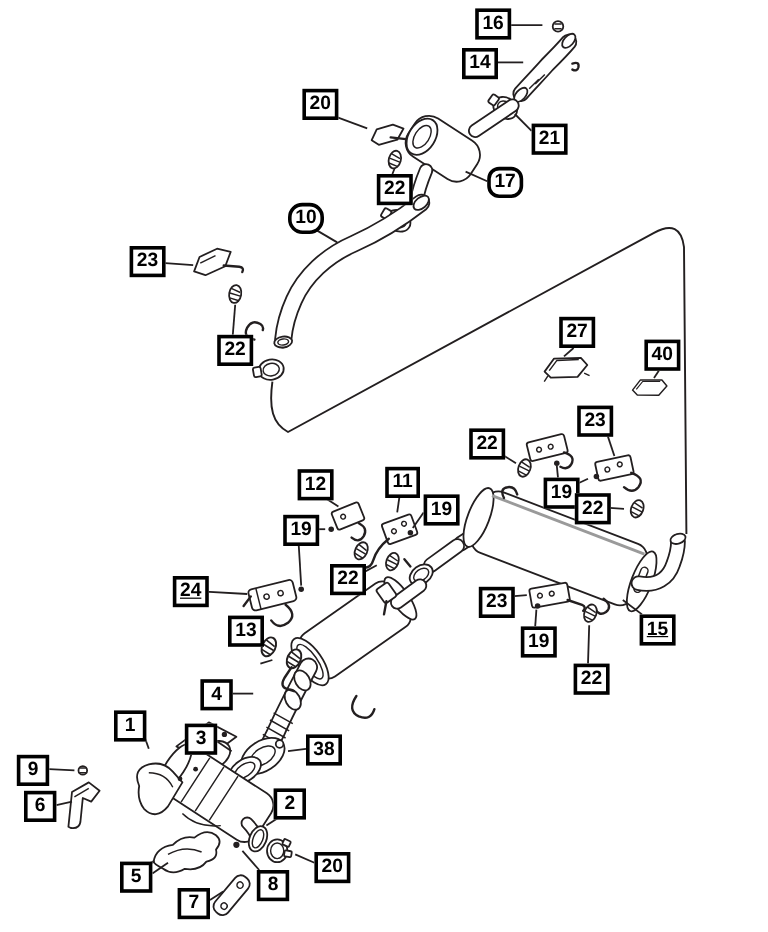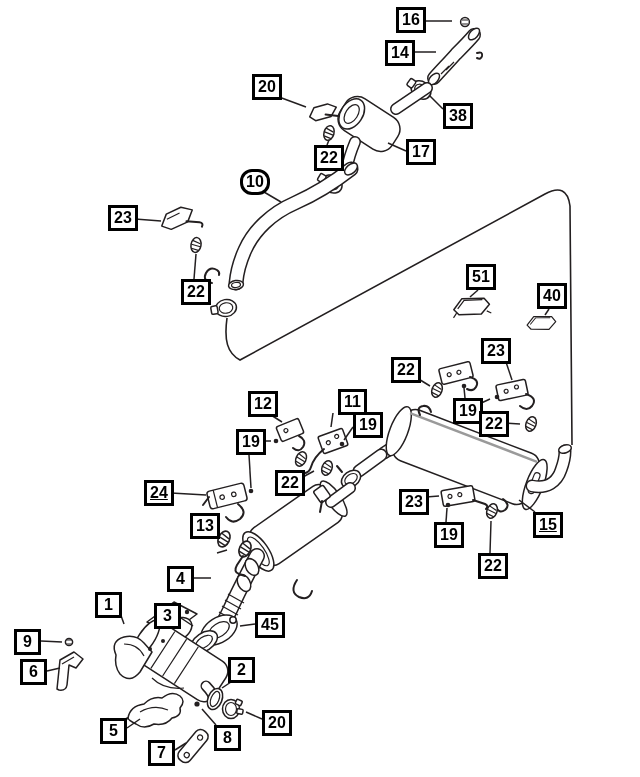--- a/index.html
+++ b/index.html
@@ -351,47 +351,47 @@
       <line x1="231" y1="682" x2="222" y2="688"></line>
       <line x1="127" y1="728" x2="140" y2="719"></line>
       <line x1="175" y1="750" x2="186" y2="743"></line>
       <line x1="216" y1="725" x2="202" y2="709"></line>
       <line x1="262" y1="719" x2="246" y2="712"></line>
     </svg>
 
 <div class="callout" style="left: 396px; top: 7px;">16</div>
     <div class="callout" style="left: 385px; top: 40px;">14</div>
     <div class="callout" style="left: 252px; top: 74px;">20</div>
-    <div class="callout" style="left: 443px; top: 103px;">38</div>
+    <div class="callout" style="left: 443px; top: 103px;">21</div>
     <div class="callout" style="left: 314px; top: 145px;">22</div>
-    <div class="callout" style="left: 406px; top: 139px;">17</div>
+    <div class="callout" style="left: 406px; top: 139px; border-radius: 10px;">17</div>
     <div class="callout" style="left: 240px; top: 169px; border-radius: 12px;">10</div>
     <div class="callout" style="left: 108px; top: 205px;">23</div>
     <div class="callout" style="left: 181px; top: 279px;">22</div>
-    <div class="callout" style="left: 466px; top: 264px;">51</div>
+    <div class="callout" style="left: 466px; top: 264px;">27</div>
     <div class="callout" style="left: 537px; top: 283px;">40</div>
     <div class="callout" style="left: 391px; top: 357px;">22</div>
     <div class="callout" style="left: 481px; top: 338px;">23</div>
     <div class="callout" style="left: 453px; top: 398px;">19</div>
     <div class="callout" style="left: 479px; top: 411px;">22</div>
     <div class="callout" style="left: 248px; top: 391px;">12</div>
-    <div class="callout" style="left: 338px; top: 389px;">11</div>
+    <div class="callout" style="left: 321px; top: 389px;">11</div>
     <div class="callout" style="left: 353px; top: 412px;">19</div>
     <div class="callout" style="left: 236px; top: 429px;">19</div>
     <div class="callout" style="left: 144px; top: 480px; text-decoration: underline;">24</div>
     <div class="callout" style="left: 275px; top: 470px;">22</div>
     <div class="callout" style="left: 399px; top: 489px;">23</div>
     <div class="callout" style="left: 434px; top: 522px;">19</div>
     <div class="callout" style="left: 533px; top: 512px; text-decoration: underline;">15</div>
     <div class="callout" style="left: 478px; top: 553px;">22</div>
     <div class="callout" style="left: 190px; top: 513px;">13</div>
     <div class="callout" style="left: 167px; top: 566px;">4</div>
     <div class="callout" style="left: 95px; top: 592px;">1</div>
     <div class="callout" style="left: 154px; top: 603px;">3</div>
-    <div class="callout" style="left: 255px; top: 612px;">45</div>
+    <div class="callout" style="left: 255px; top: 612px;">38</div>
     <div class="callout" style="left: 14px; top: 629px;">9</div>
     <div class="callout" style="left: 20px; top: 659px;">6</div>
     <div class="callout" style="left: 228px; top: 657px;">2</div>
     <div class="callout" style="left: 100px; top: 718px;">5</div>
     <div class="callout" style="left: 148px; top: 740px;">7</div>
     <div class="callout" style="left: 214px; top: 725px;">8</div>
     <div class="callout" style="left: 262px; top: 710px;">20</div>
   </div>
 
 </body></html>

